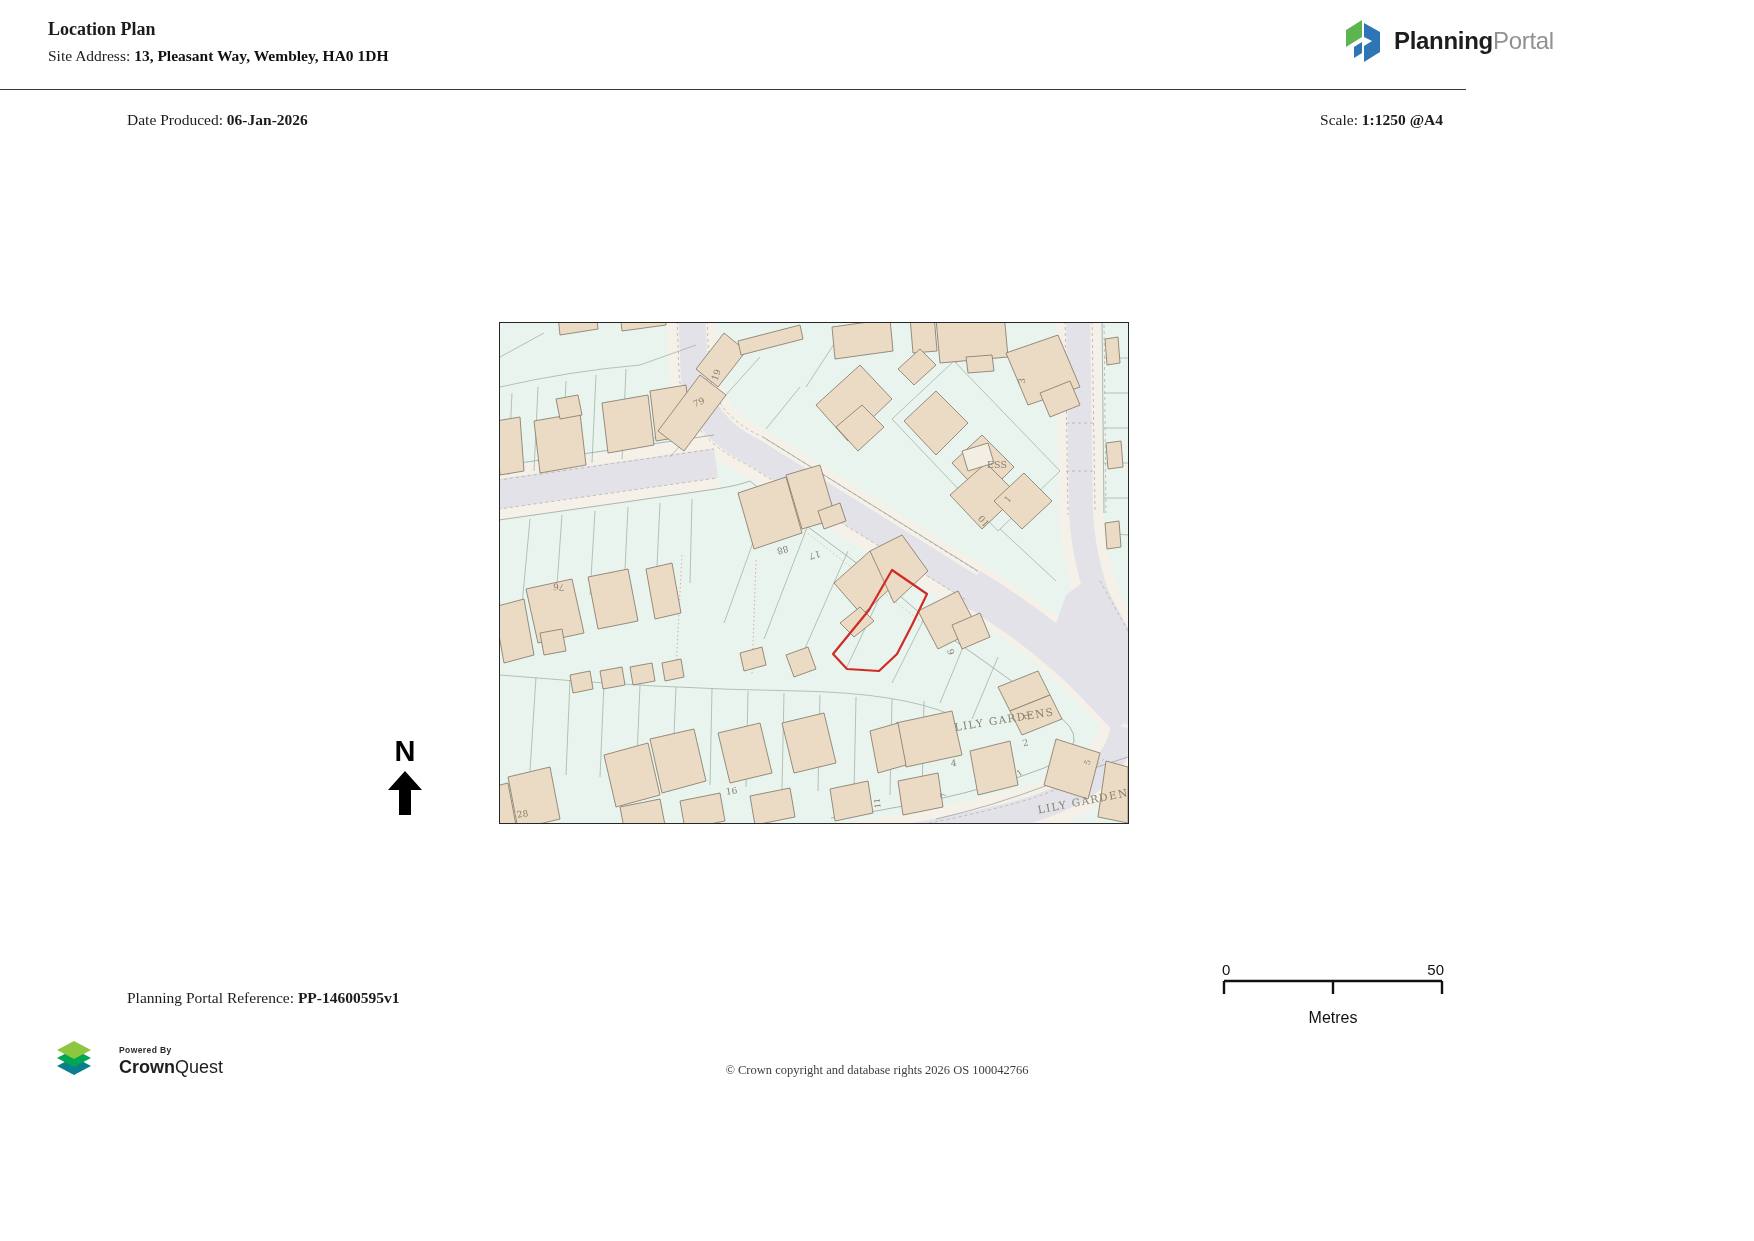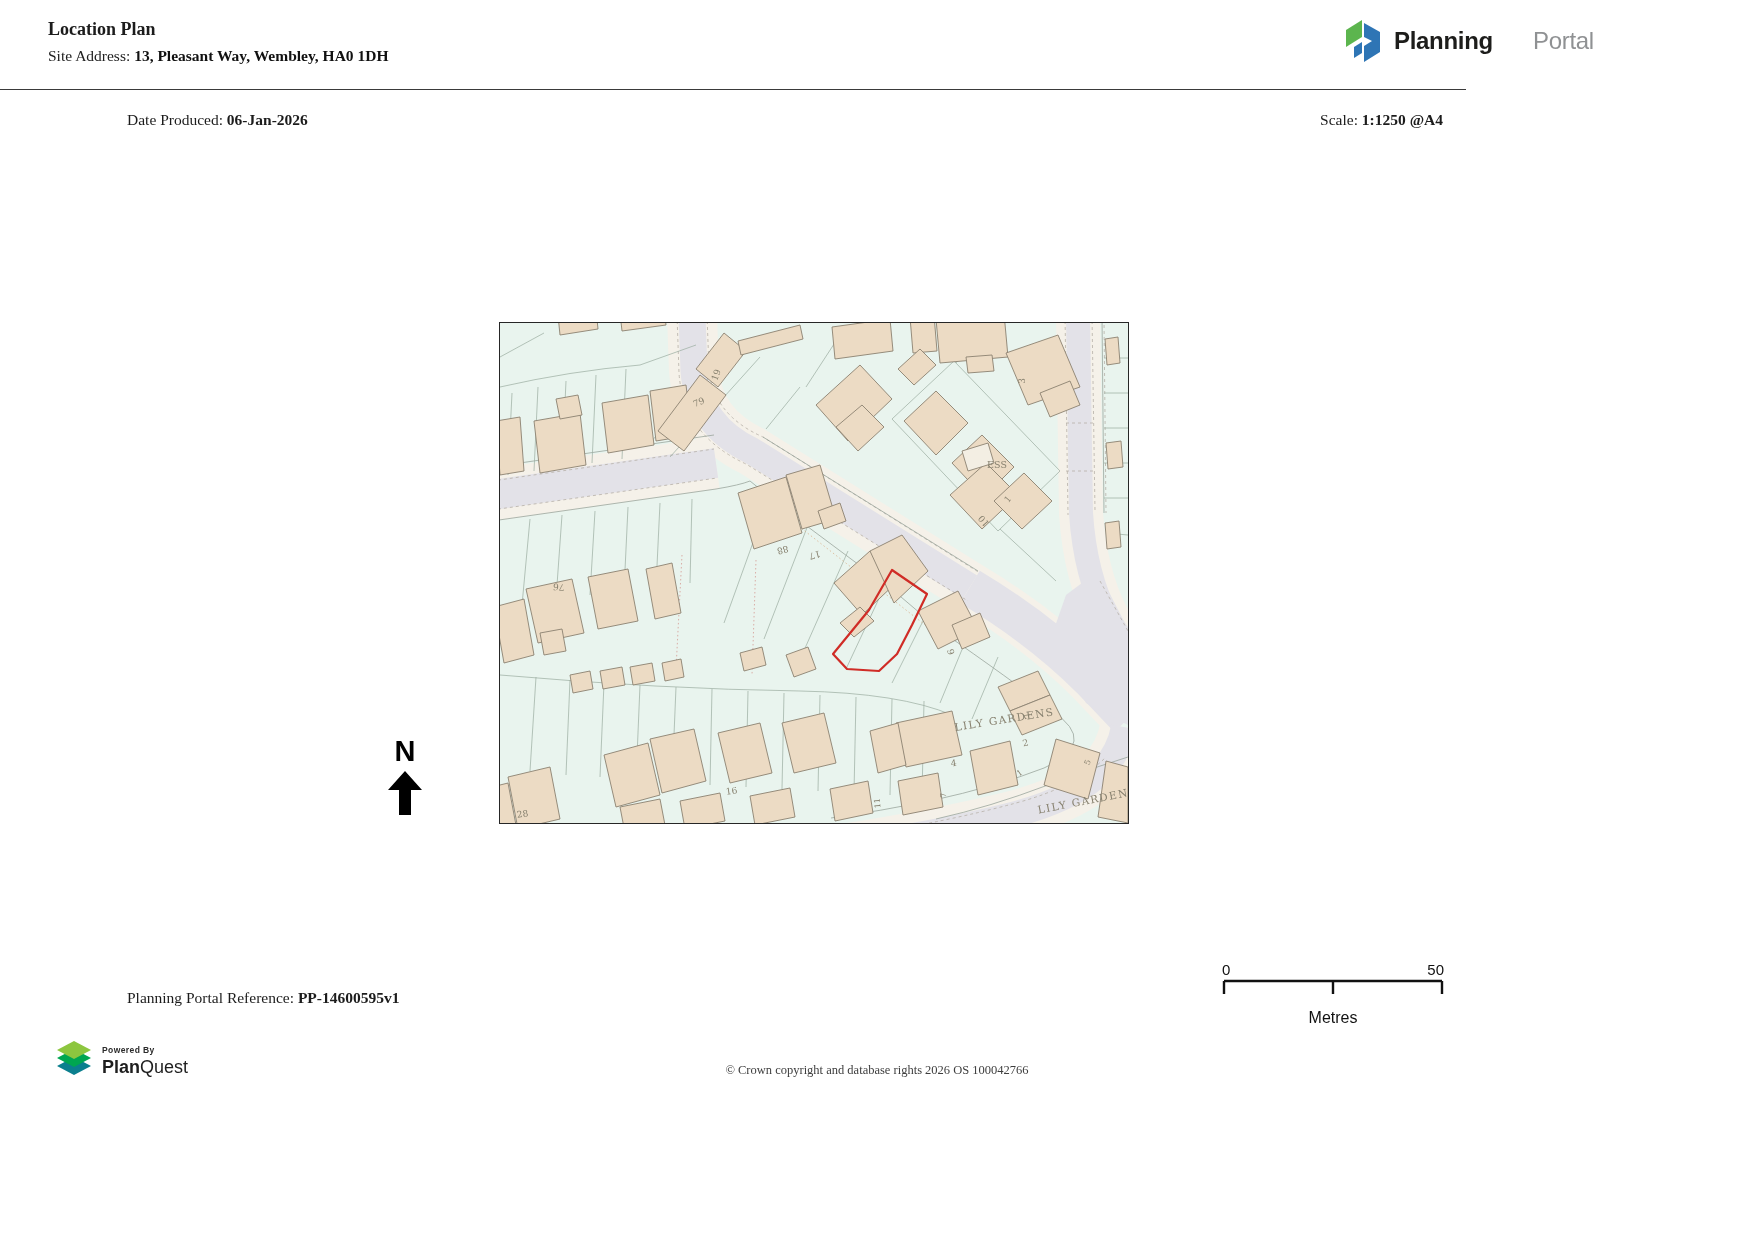--- a/index.html
+++ b/index.html
@@ -7,38 +7,38 @@
         font-family:"Liberation Serif", serif;color:#1c1c1c;}
   
   #header{position:absolute;left:0;top:0;width:1450px;height:89px;border-bottom:1.5px solid #3a3a3a;padding-left:16px;}
   #title{position:absolute;left:48px;top:19px;font-size:18px;font-weight:bold;}
   #siteaddr{position:absolute;left:48px;top:47px;font-size:15.5px;color:#222;}
   #siteaddr b{color:#111;}
   
   #pp-logo{position:absolute;left:1341px;top:16px;display:flex;align-items:center;gap:9px;}
   #pp-word{font-family:"Liberation Sans", sans-serif;font-size:24px;letter-spacing:-0.3px;}
   #pp-word .b{font-weight:700;color:#1d1d1b;margin-top:36px;}
-  #pp-word .l{font-weight:400;color:#8f9193;margin-left:40px;}
+  #pp-word .l{font-weight:400;color:#8f9193;}
   
   #date{position:absolute;left:127px;top:111px;font-size:15.5px;}
   #scale{position:absolute;right:311px;top:111px;font-size:15.5px;}
   
   #map{position:absolute;left:499px;top:322px;width:628px;height:500px;border:1px solid #262626;
        background:#e9f4ee;overflow:hidden;}
   #map svg{display:block;}
   
   #north{position:absolute;left:382px;top:735px;width:46px;text-align:center;}
   #north .n{font-family:"Liberation Sans", sans-serif;font-weight:800;font-size:29px;color:#000;}
   #north svg{margin-top:3px;}
   
   #ref{position:absolute;left:127px;top:989px;font-size:15.5px;}
   #scalebar{position:absolute;left:1222px;top:961px;width:222px;font-family:"Liberation Sans", sans-serif;}
   #sb-nums{display:flex;justify-content:space-between;font-size:15px;color:#111;}
   #sb-unit{text-align:center;font-size:16px;color:#111;margin-top:9px;}
-  #tq{position:absolute;left:55px;top:1041px;display:flex;align-items:center;gap:9px;}
+  #tq{position:absolute;left:55px;top:1041px;display:flex;align-items:center;gap:26px;}
   #tq-text{font-family:"Liberation Sans", sans-serif;line-height:1;}
   #tq-pby{font-size:8.5px;letter-spacing:.4px;color:#2b2b2b;font-weight:700;margin-bottom:3px;}
   #tq-name{font-size:18px;color:#1e1e1e;}
   #tq-name .b{font-weight:800;} #tq-name .l{font-weight:400;}
   #copyright{position:absolute;left:50%;transform:translateX(-50%);top:1063px;font-size:12.5px;color:#3d3d3d;text-align:right;}
 </style>
 </head>
 <body>
 
 <div id="page">
@@ -292,19 +292,19 @@
   <div id="tq">
     <span>
       <svg width="38" height="36" viewBox="0 0 38 36">
         <polygon points="19,16 36,25 19,34 2,25" fill="#0b7f8e"></polygon>
         <polygon points="19,8 36,17 19,26 2,17" fill="#00a651"></polygon>
         <polygon points="19,0 36,9 19,18 2,9" fill="#8dc63f"></polygon>
       </svg>
     </span>
     <span id="tq-text">
       <div id="tq-pby">Powered By</div>
-      <div id="tq-name"><span class="b">Plan</span><span class="l">Quest</span></div>
+      <div id="tq-name"><span class="b">Crown</span><span class="l">Quest</span></div>
     </span>
   </div>
 
   <div id="copyright">© Crown copyright and database rights 2026 OS 100042766</div>
 
 </div>
 
 </body></html>

